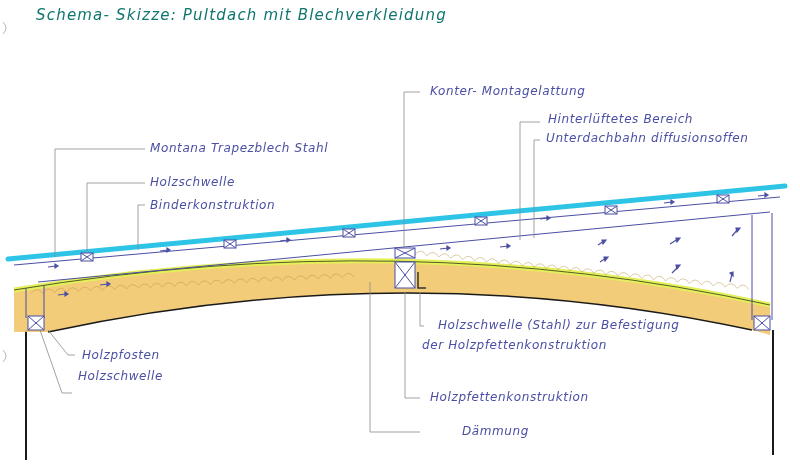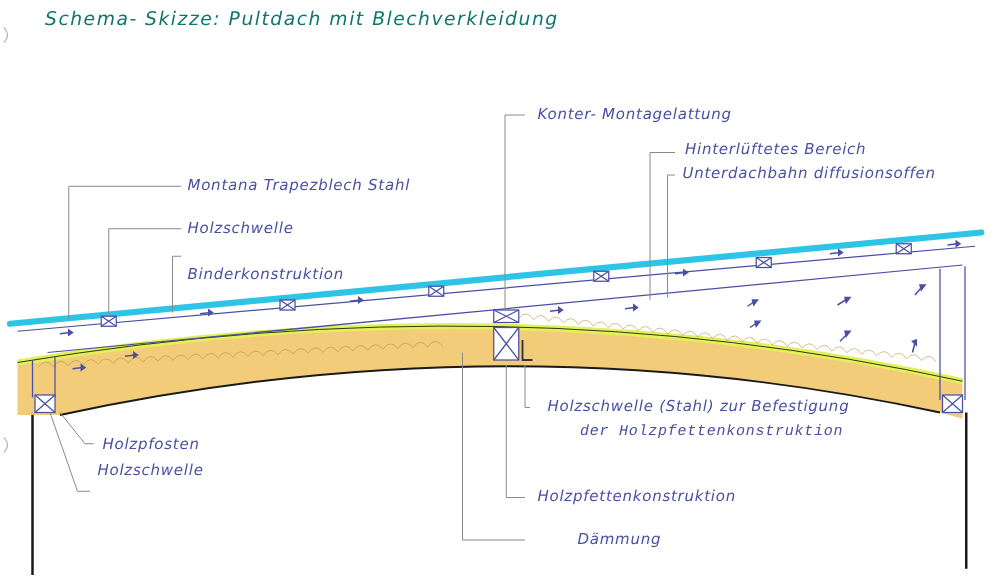--- a/index.html
+++ b/index.html
@@ -135,22 +135,22 @@
     <path d="M370,282 L370,432 L420,432"></path>
     <path d="M48,330 L68,355 L75,355"></path>
     <path d="M40,330 L62,393 L72,393"></path>
   </g>
 </svg>
 
 <div class="title">Schema- Skizze: Pultdach mit Blechverkleidung</div>
 
 <div class="lbl" style="left:150px;top:141px;">Montana Trapezblech Stahl</div>
 <div class="lbl" style="left:150px;top:175px;">Holzschwelle</div>
-<div class="lbl" style="left:150px;top:212px;">Binderkonstruktion</div>
+<div class="lbl" style="left:150px;top:198px;">Binderkonstruktion</div>
 <div class="lbl" style="left:430px;top:84px;">Konter- Montagelattung</div>
 <div class="lbl" style="left:548px;top:112px;">Hinterlüftetes Bereich</div>
 <div class="lbl" style="left:546px;top:131px;">Unterdachbahn diffusionsoffen</div>
 <div class="lbl" style="left:438px;top:318px;">Holzschwelle (Stahl) zur Befestigung</div>
-<div class="lbl" style="left:464px;top:338px;font-family:Liberation Mono, monospace;">der Holzpfettenkonstruktion</div>
+<div class="lbl" style="left:422px;top:338px;">der Holzpfettenkonstruktion</div>
 <div class="lbl" style="left:82px;top:348px;">Holzpfosten</div>
 <div class="lbl" style="left:78px;top:369px;">Holzschwelle</div>
 <div class="lbl" style="left:430px;top:390px;">Holzpfettenkonstruktion</div>
 <div class="lbl" style="left:430px;top:424px;margin-left:32px;">Dämmung</div>
 
 </body></html>

